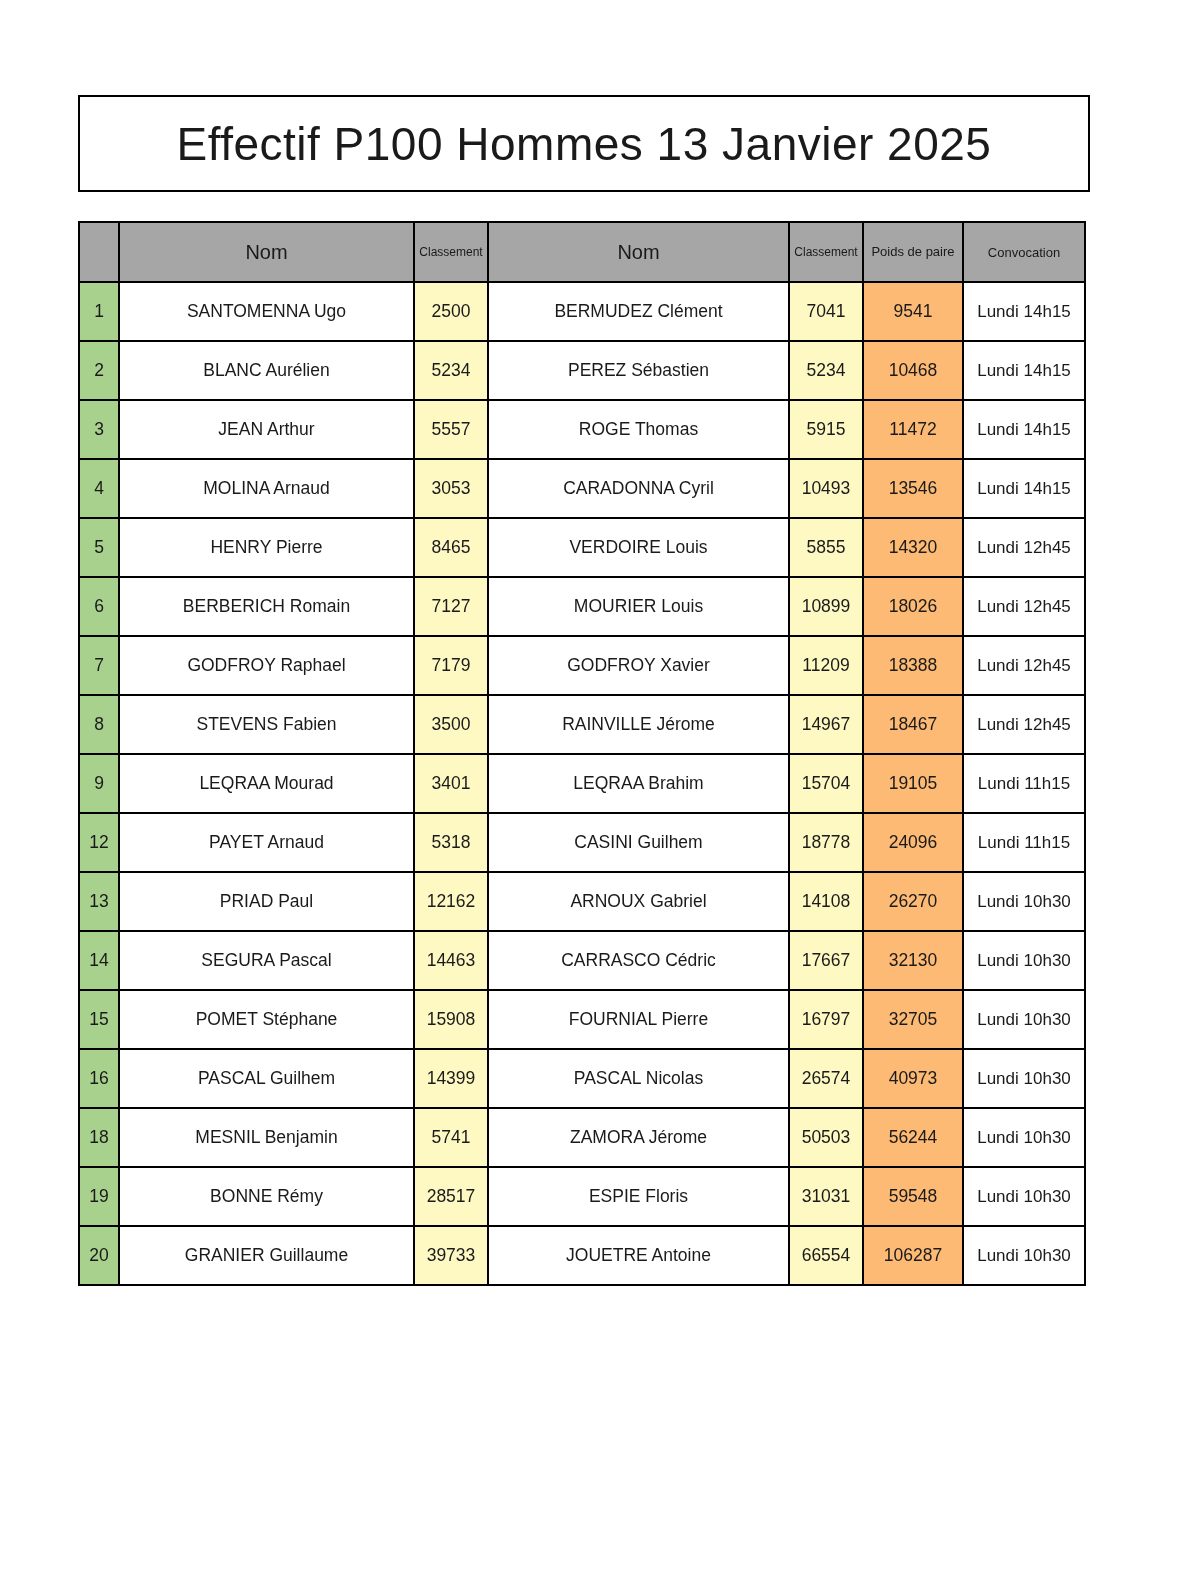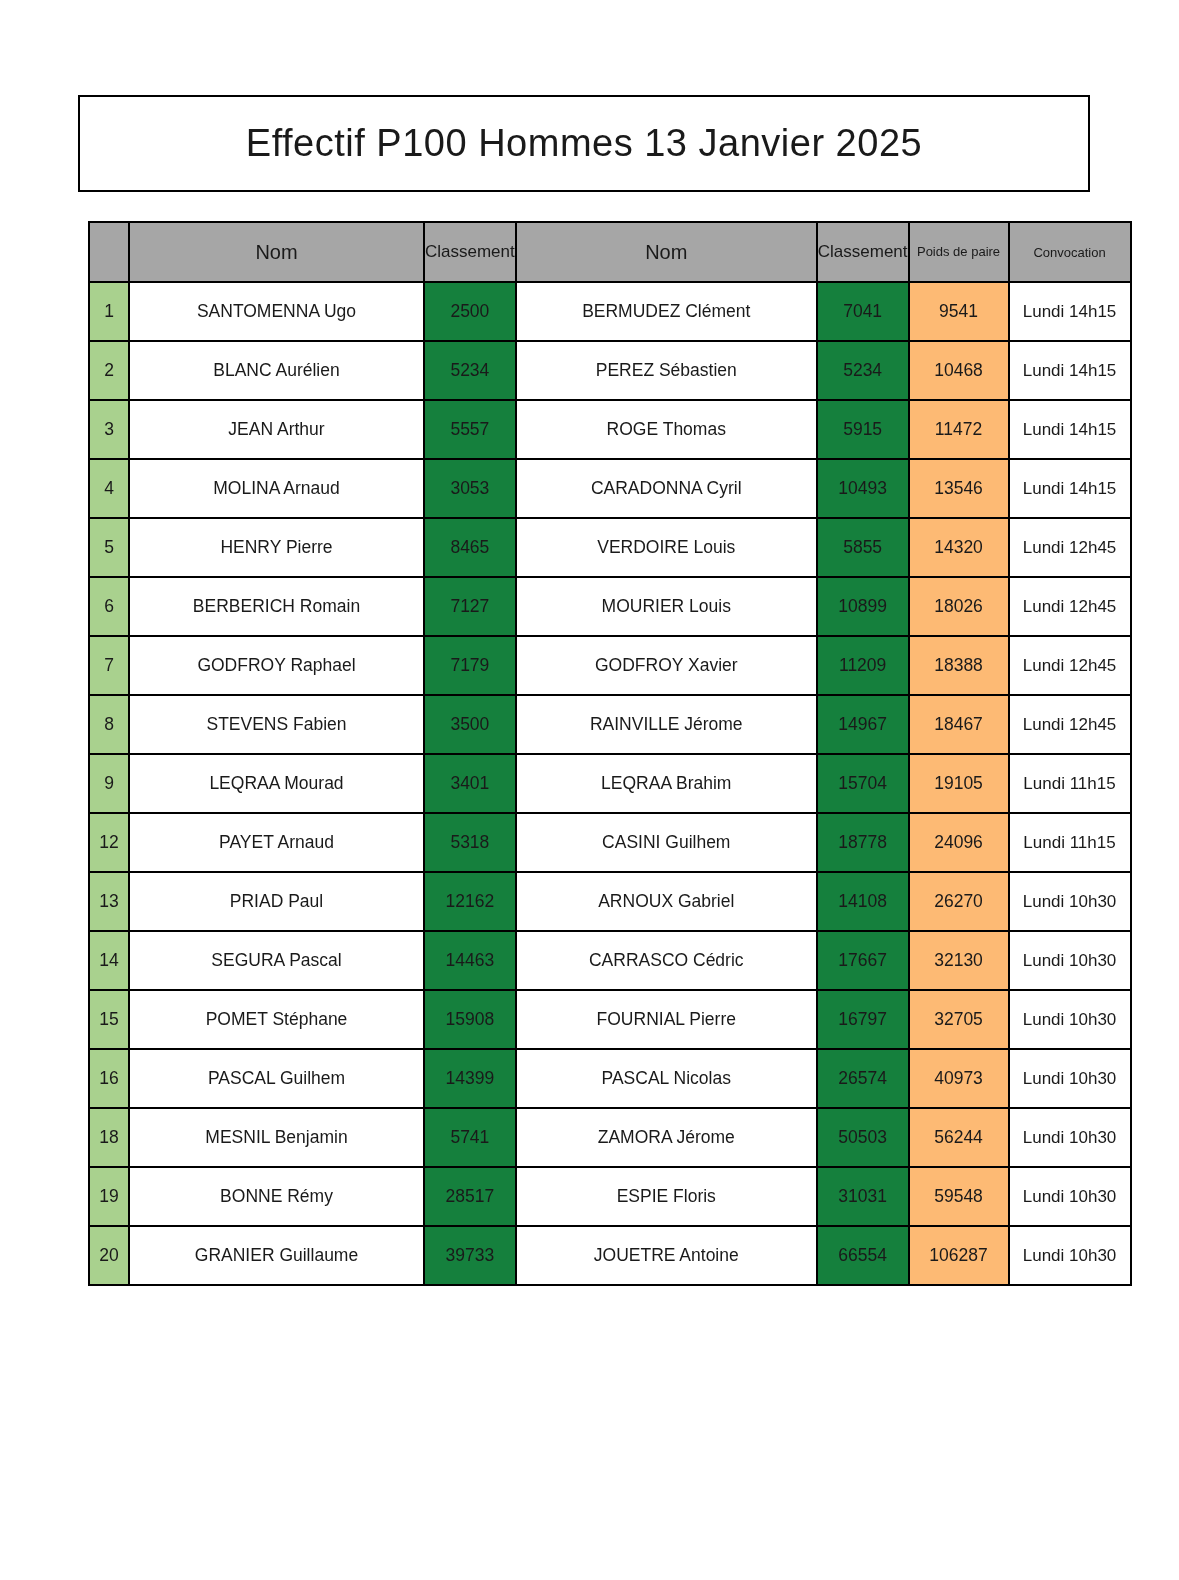--- a/index.html
+++ b/index.html
@@ -21,59 +21,59 @@
     left: 78px;
     top: 95px;
     width: 1008px;
     height: 93px;
     border: 2px solid #000000;
     display: flex;
     align-items: center;
     justify-content: center;
   }
   .title-box .title {
-    font-size: 38px;
+    font-size: 46px;
     letter-spacing: 0.5px;
     white-space: nowrap;
   }
   table.roster {
     position: absolute;
-    left: 88px;
+    left: 78px;
     top: 221px;
     border-collapse: collapse;
     table-layout: fixed;
     border-radius: 31px;
   }
   table.roster td, table.roster th {
     border: 2px solid #000000;
     padding: 0;
     font-weight: normal;
     text-align: center;
     vertical-align: middle;
     overflow: hidden;
   }
   
   tr.header-row th { height: 58px; background: #a6a6a6; }
   th.h-corner { border: none; background: transparent; }
   th.h-nom { font-size: 20px; }
-  th.h-classement { font-size: 17px; }
+  th.h-classement { font-size: 12px; }
   th.h-poids { font-size: 13px; line-height: 1.35; }
   th.h-convocation { font-size: 13px; background: #aea7a7; }
   
   col.w-index { width: 40px; }
   col.w-nom1 { width: 295px; }
   col.w-rank1 { width: 74px; }
   col.w-nom2 { width: 301px; }
   col.w-rank2 { width: 74px; }
   col.w-weight { width: 100px; }
   col.w-convoc { width: 122px; }
   
   tbody td { height: 57px; font-size: 17.5px; }
   td.c-index { background: #a9d18e; }
-  td.c-rank1, td.c-rank2 { background: #15803d; }
+  td.c-rank1, td.c-rank2 { background: #fef9c3; }
   td.c-pair_weight { background: #fdba74; }
   td.c-convocation { text-align: left; padding-left: 9px; font-size: 17px; }
 </style>
 </head>
 <body>
 
 <div class="page">
 
   <div class="title-box">
     <span class="title">Effectif P100 Hommes 13 Janvier 2025</span>

